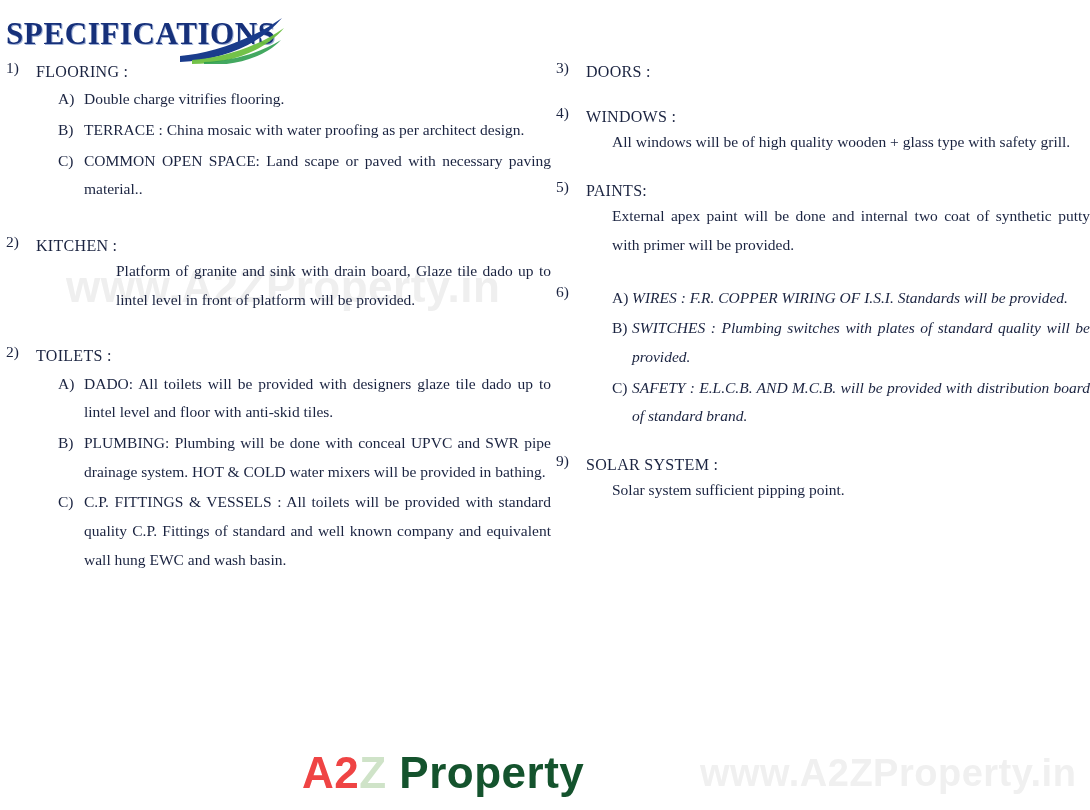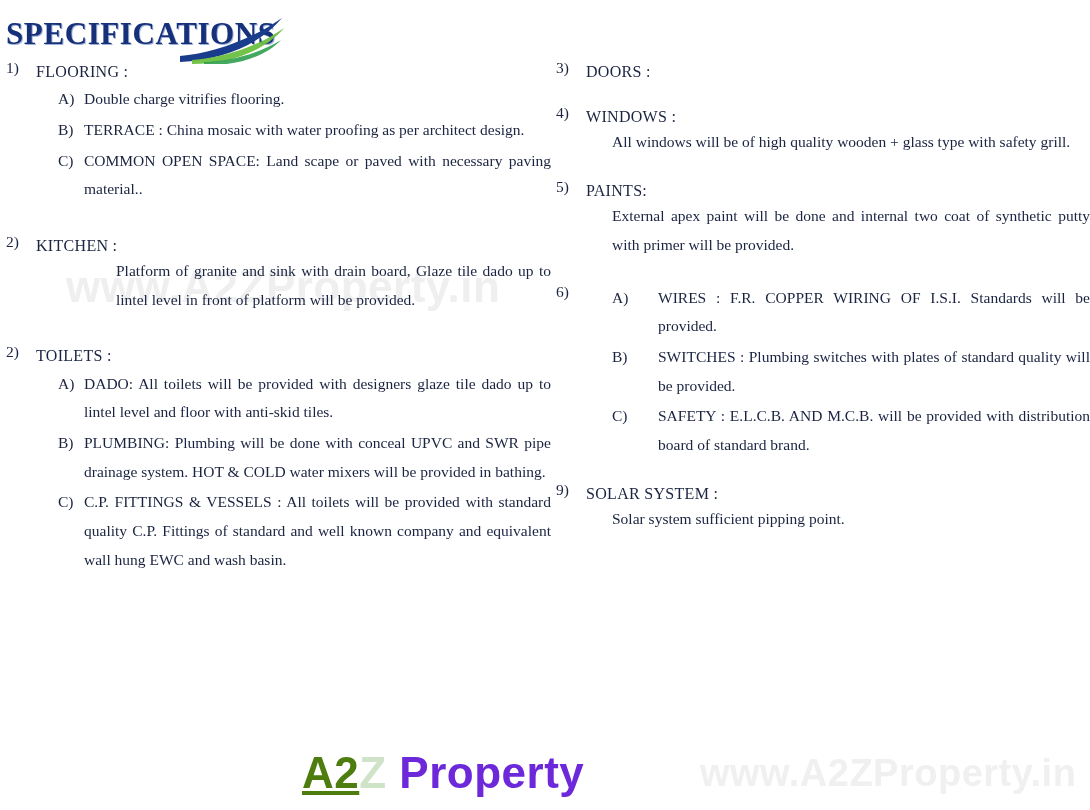--- a/index.html
+++ b/index.html
@@ -31,23 +31,23 @@
     font-size: 44px;
     color: #efefef;
     letter-spacing: 0.5px;
   }
   .wm-bottom-left {
     left: 302px;
     top: 748px;
     font-size: 44px;
     letter-spacing: 0.5px;
   }
-  .wm-bottom-left .a2 { color: #4d7c0f; text-decoration: underline; }
+  .wm-bottom-left .a2 { color: #ef4444; }
   .wm-bottom-left .z  { color: #cfe3c8; }
-  .wm-bottom-left .rest { color: #6d28d9; }
+  .wm-bottom-left .rest { color: #14532d; }
   .wm-bottom-right {
     left: 700px;
     top: 752px;
     font-size: 38px;
     color: #f0f0f0;
     letter-spacing: 0.5px;
   }
 
   
   .header {
@@ -126,21 +126,21 @@
     margin-left: 26px;
     text-align: justify;
     font-size: 15.5px;
   }
   .gap-md { height: 18px; }
   .gap-lg { height: 26px; }
 
   
   .col-right .body-text { margin-left: 56px; }
   .col-right .sub { margin-left: 56px; }
-  .col-right .sub-text { margin-left: 46px; }
+  .col-right .sub-text { margin-left: 20px; font-style: italic; }
 </style>
 </head>
 <body>
 
 <div class="wm wm-top">www.A2ZProperty.in</div>
 <div class="wm wm-bottom-left"><span class="a2">A2</span><span class="z">Z</span><span class="rest"> Property</span></div>
 <div class="wm wm-bottom-right">www.A2ZProperty.in</div>
 
 <div class="header">
   <div class="spec-title">SPECIFICATIONS</div>

